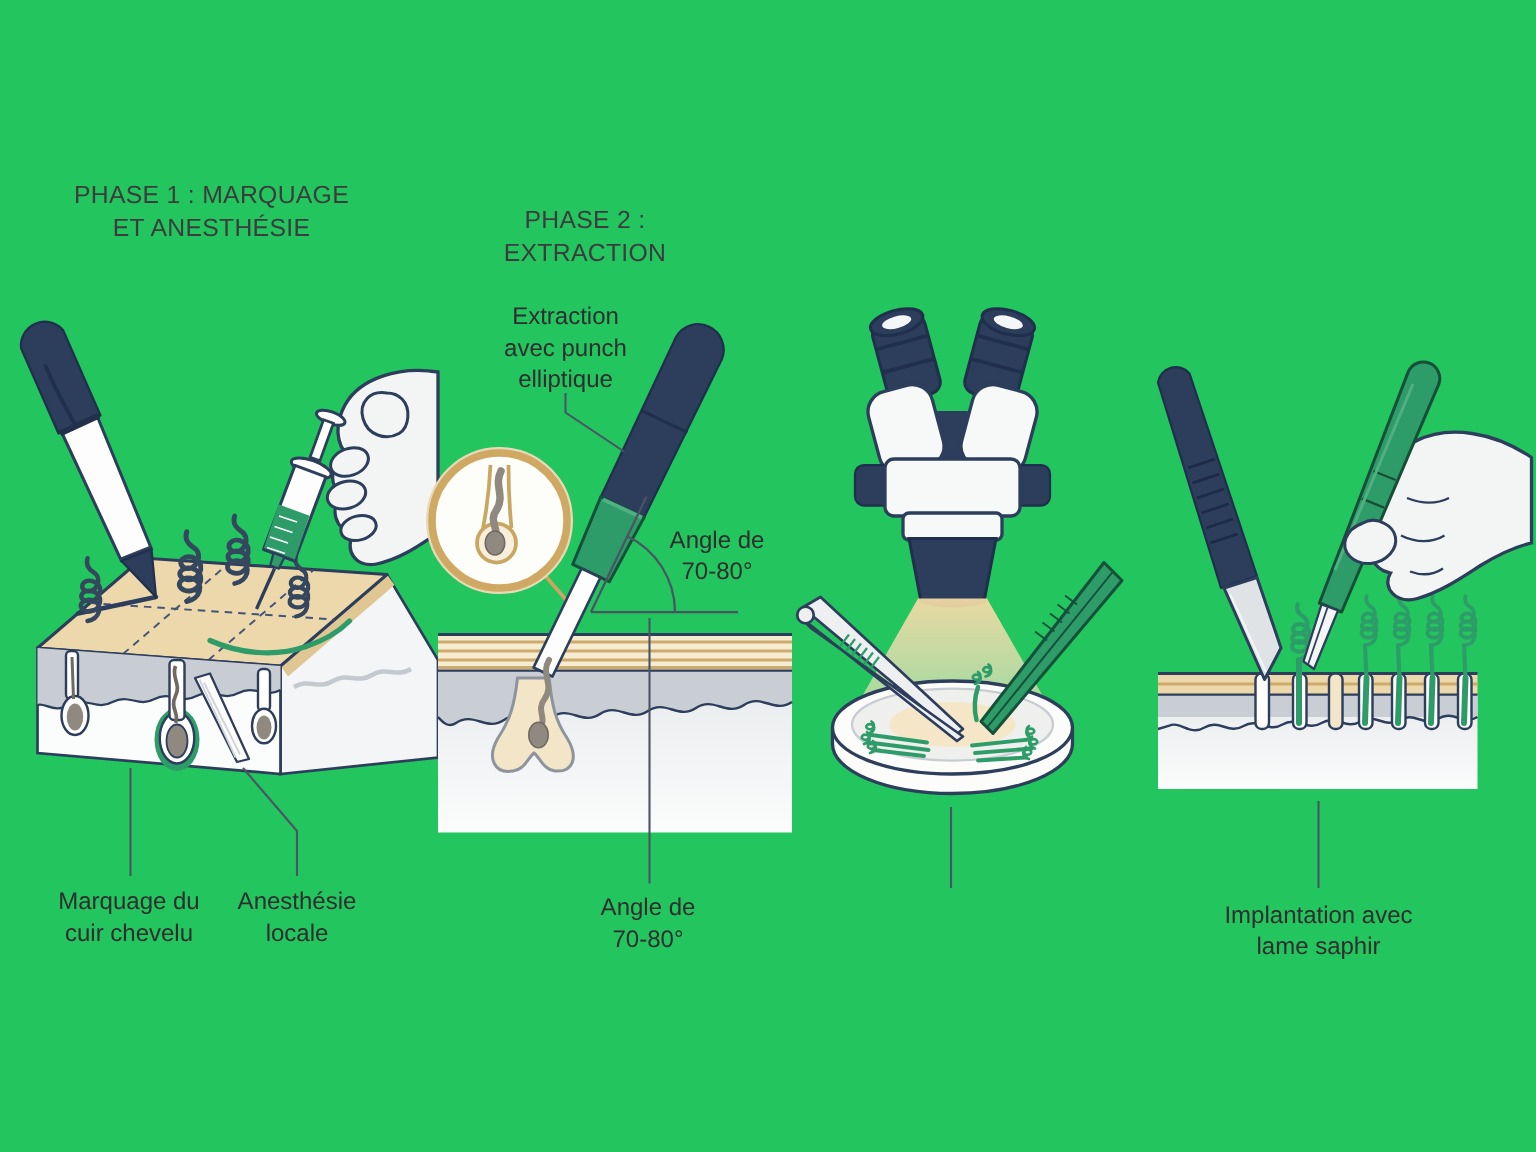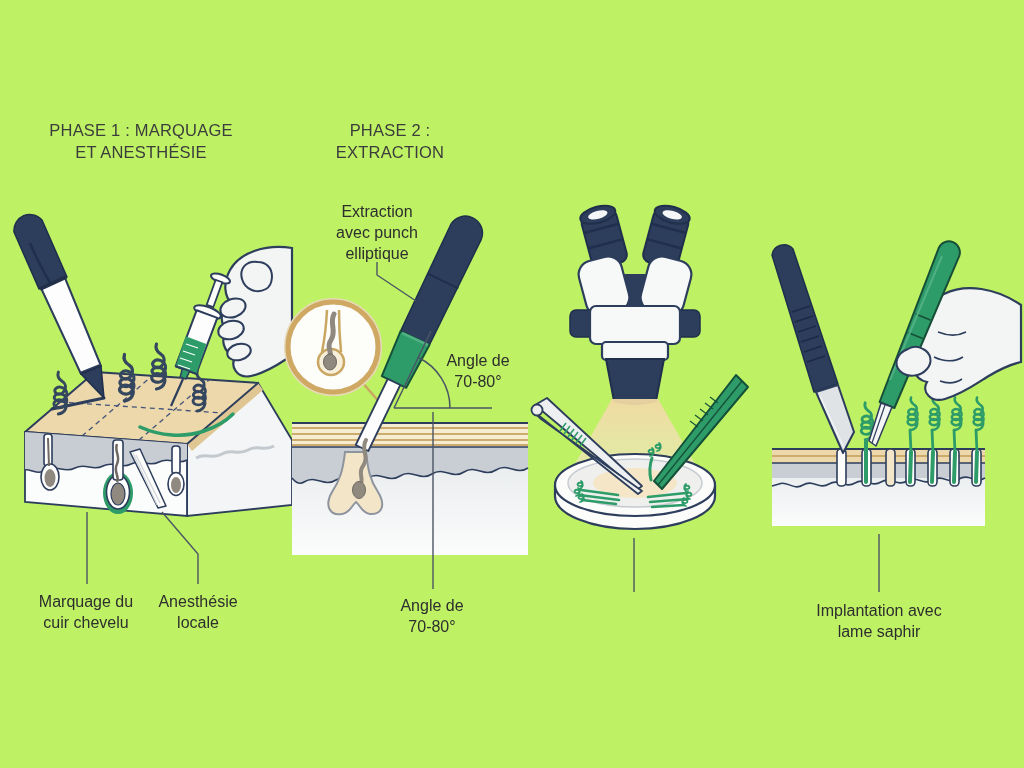--- a/index.html
+++ b/index.html
@@ -1,16 +1,16 @@
 <!DOCTYPE html>
 <html><head>
 <meta charset="utf-8">
 <style>
   html,body{margin:0;padding:0;background:#ffffff;}
-  #canvas{position:relative;width:1024px;height:768px;background:#bef264;overflow:hidden;
+  #canvas{position:relative;width:1024px;height:768px;background:#22c55e;overflow:hidden;
           font-family:"Liberation Sans",sans-serif;}
   #illustrations{position:absolute;left:0;top:0;width:1024px;height:768px;}
   .txt{position:absolute;transform:translateX(-50%);text-align:center;white-space:pre-line;}
   .title{font-size:16.5px;line-height:1.33;letter-spacing:.2px;color:#3c3c3c;}
   .caption{font-size:16px;line-height:1.3;color:#2e2e2e;}
   .annotation{font-size:16px;line-height:1.32;color:#2e2e2e;}
 </style>
 </head>
 <body>
 
@@ -326,21 +326,21 @@
       <path d="M885,405 L872,443" stroke="#2d3d5c" stroke-width="1.2"></path>
     </g>
     <path d="M908,349 C897,353 893,364 900,371 C907,378 920,377 927,369 C933,362 931,353 923,349 C918,346 913,346 908,349 Z" fill="#f3f5f5" stroke="#2d3d5c" stroke-width="2"></path>
 
     <path d="M879,534 L879,592" stroke="#4a5464" stroke-width="1.4"></path>
   </g>
 </svg>
 
   <div class="txt title" style="left:141px;top:120px">PHASE 1 : MARQUAGE
 ET ANESTHÉSIE</div>
-  <div class="txt title" style="left:390px;top:120px">PHASE 2 :
+  <div class="txt title" style="left:390px;top:137px">PHASE 2 :
 EXTRACTION</div>
 
   <div class="txt annotation" style="left:377px;top:201px">Extraction
 avec punch
 elliptique</div>
   <div class="txt annotation" style="left:478px;top:350px">Angle de
 70-80°</div>
 
   <div class="txt caption" style="left:198px;top:592px">Anesthésie
 locale</div>

